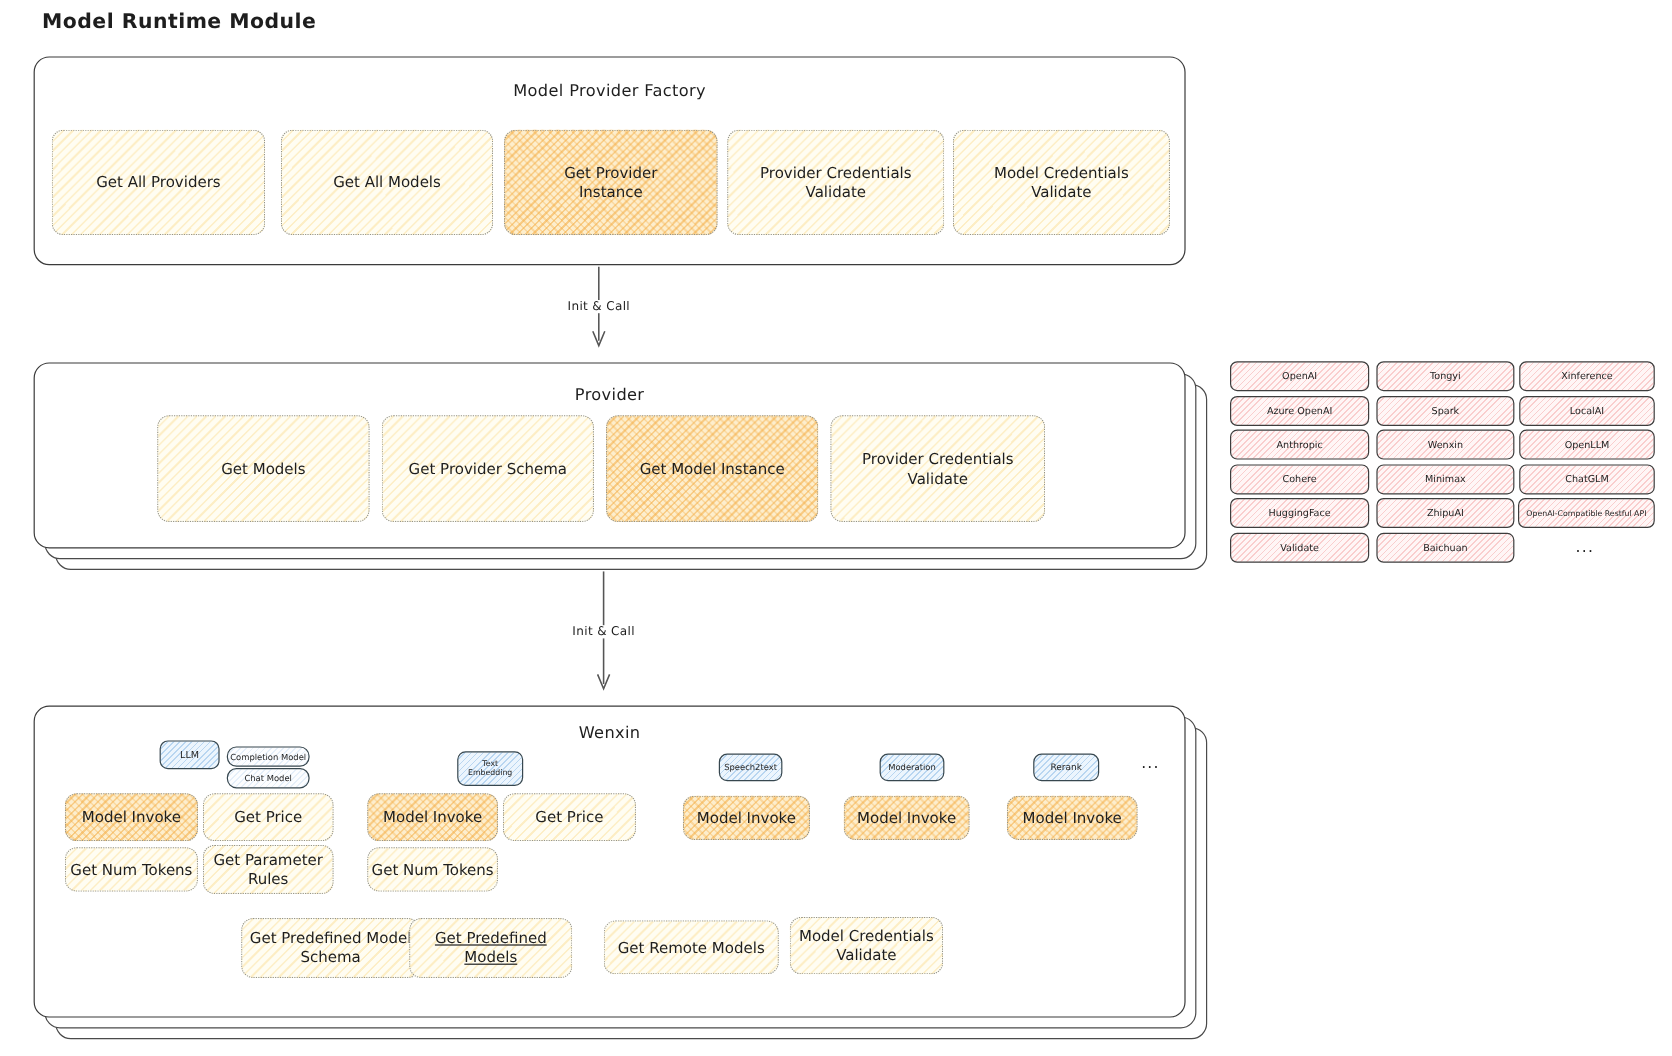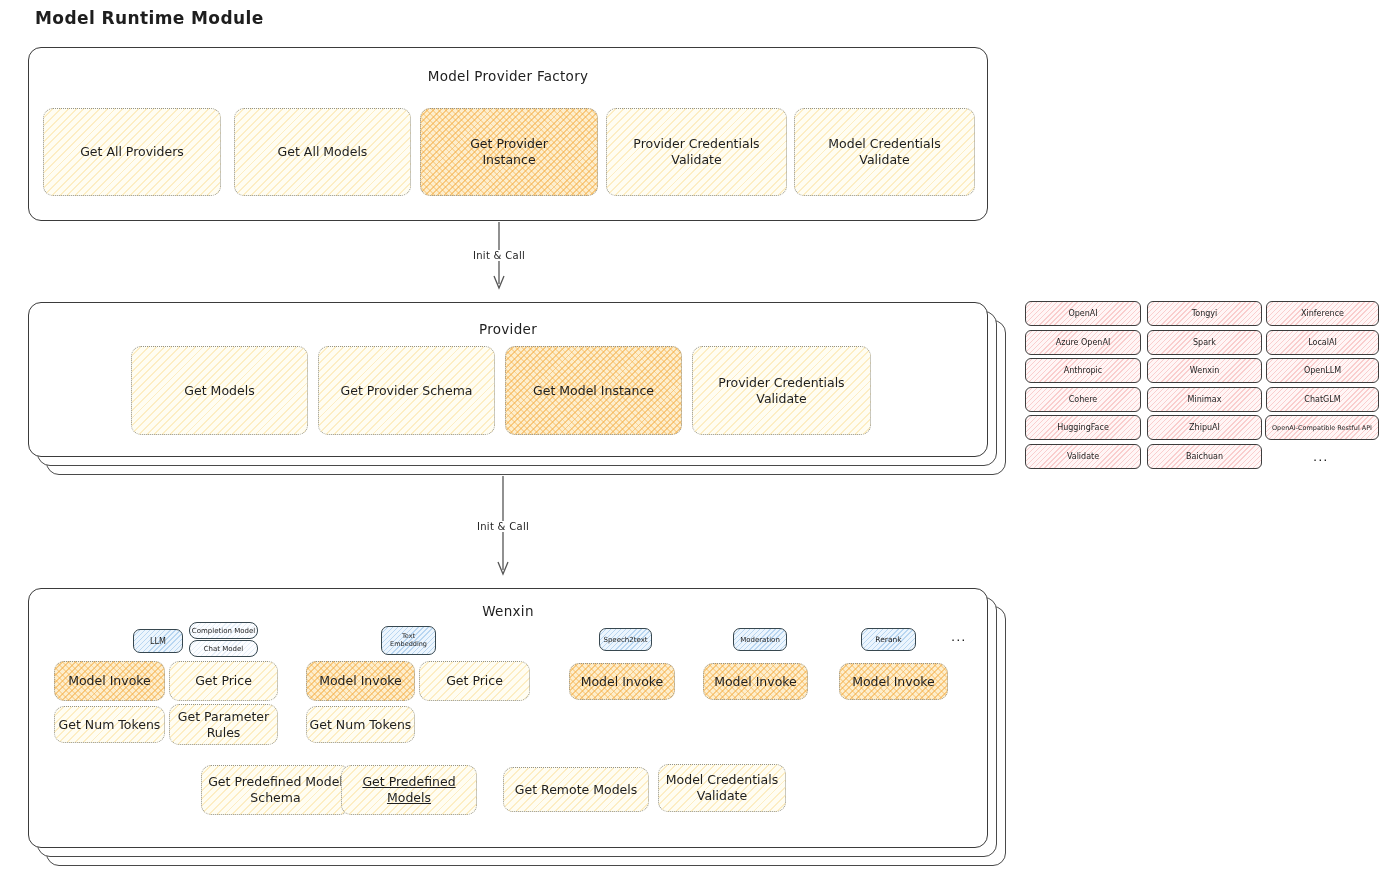--- a/index.html
+++ b/index.html
@@ -103,21 +103,21 @@
     <path d="M9 0 V94" stroke="#555" fill="none" stroke-width="1.3"></path>
     <path d="M4 86 L9 98 L14 86" stroke="#555" fill="none" stroke-width="1.3"></path>
   </svg>
   <div class="arrow-label" style="left:503px;top:521px;">Init &amp; Call</div>
 
   <div class="stack-layer" style="left:46px;top:606px;width:958px;height:258px;"></div>
   <div class="stack-layer" style="left:37px;top:597px;width:958px;height:258px;"></div>
   <div class="container" style="left:28px;top:588px;width:958px;height:258px;">
     <div class="container-title" style="top:14px;">Wenxin</div>
 
-    <div class="tag" style="left:104px;top:40px;width:48px;height:22px;font-size:8px;">LLM</div>
+    <div class="tag" style="left:104px;top:28px;width:48px;height:22px;font-size:8px;">LLM</div>
     <div class="tag light" style="left:160px;top:33px;width:67px;height:15px;">Completion Model</div>
     <div class="tag light" style="left:160px;top:51px;width:67px;height:15px;">Chat Model</div>
     <div class="tag lbl" style="left:352px;top:37px;width:53px;height:27px;font-size:6.5px;line-height:1.2;">Text
 Embedding</div>
     <div class="tag" style="left:570px;top:39px;width:51px;height:21px;font-size:7px;">Speech2text</div>
     <div class="tag" style="left:704px;top:39px;width:52px;height:21px;font-size:7px;">Moderation</div>
     <div class="tag" style="left:832px;top:39px;width:53px;height:21px;">Rerank</div>
     <div class="dots" style="left:922px;top:40px;">...</div>
 
     <div class="op hl lbl" style="left:25px;top:72px;width:109px;height:38px;">Model Invoke</div>

